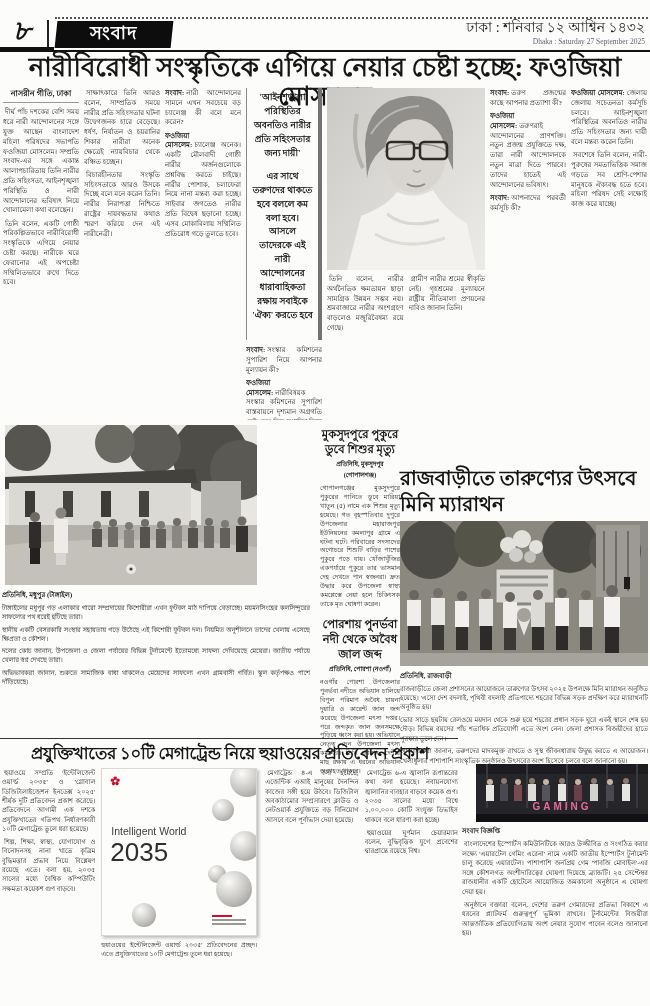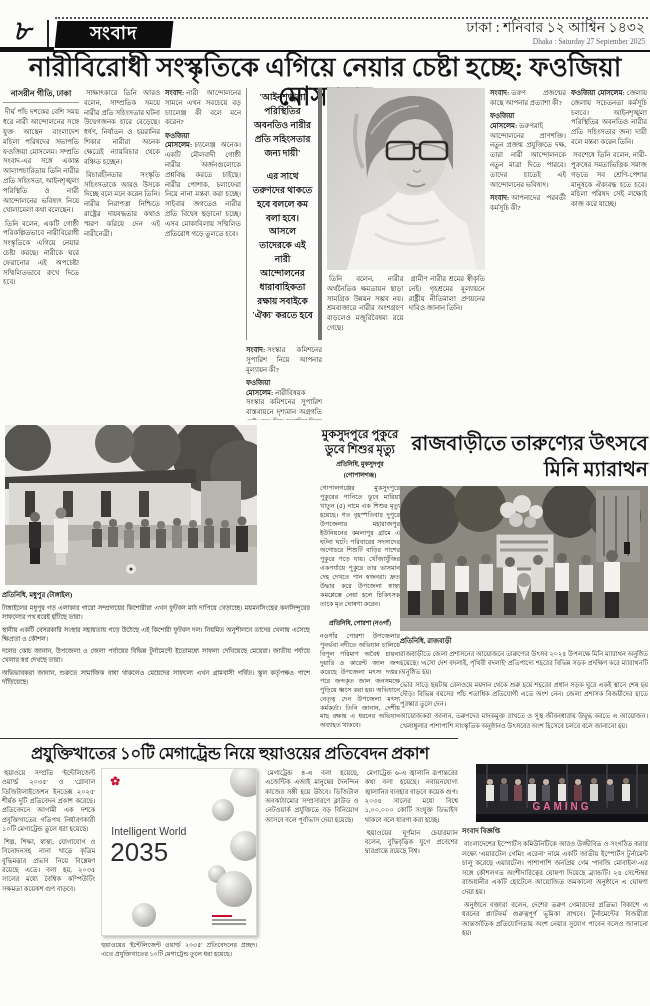--- a/index.html
+++ b/index.html
@@ -41,21 +41,21 @@
   .fb-cols{display:flex;gap:4px;height:82px;overflow:hidden;}
   .fb-cols .col{font-size:6.4px;}
 
   .midcol{position:absolute;left:320px;top:427px;width:80px;}
   .mid-h{font-size:11.5px;font-weight:bold;text-align:center;line-height:1.3;margin:0 0 2px;}
   .mid-date{font-size:6.2px;font-weight:bold;text-align:center;margin:1px 0 3px;}
   .mid-body{font-size:6.3px;line-height:1.42;text-align:justify;margin:0;}
   .mid-gap{height:8px;}
 
   .marathon{position:absolute;left:400px;top:430px;width:248px;}
-  .ma-h{font-size:20px;font-weight:bold;text-align:right;line-height:1.3;}
+  .ma-h{font-size:20px;font-weight:bold;text-align:left;line-height:1.3;margin-top:35px;}
   .ma-photo{display:block;width:248px;height:145px;background:#bbb;margin-top:4px;}
   .ma-cols{display:flex;gap:5px;height:106px;overflow:hidden;margin-top:1px;}
   .ma-cols .col{font-size:6.5px;}
 
   
   .bot-rule{position:absolute;left:0;top:738px;width:458px;height:1px;background:#333;}
   .huawei{position:absolute;left:2px;top:741px;width:456px;}
   .hw-h{font-size:16.5px;font-weight:bold;text-align:center;white-space:nowrap;letter-spacing:-0.2px;}
   .hw-meta{margin:6px 0 2px 2px;line-height:1.5;}
   .hw-date{font-size:6.8px;font-weight:bold;}
@@ -257,20 +257,21 @@
           <p class="para" data-name="football-paragraph">অভিভাবকরা জানান, শুরুতে সামাজিক বাধা থাকলেও মেয়েদের সাফল্যে এখন গ্রামবাসী গর্বিত। স্কুল কর্তৃপক্ষও পাশে দাঁড়িয়েছে।</p>
         </div>
     </div>
   </div>
 
   <div class="midcol" data-name="middle-column">
     <div class="mid-h" data-name="drowning-headline">মুকসুদপুরে পুকুরে ডুবে শিশুর মৃত্যু</div>
     <div class="mid-date" data-name="drowning-dateline">প্রতিনিধি, মুকসুদপুর (গোপালগঞ্জ)</div>
     <p class="mid-body" data-name="drowning-body">গোপালগঞ্জের মুকসুদপুরে পুকুরের পানিতে ডুবে মারিয়া খাতুন (৫) নামে এক শিশুর মৃত্যু হয়েছে। গত বৃহস্পতিবার দুপুরে উপজেলার মহারাজপুর ইউনিয়নের কমলাপুর গ্রামে এ ঘটনা ঘটে। পরিবারের সদস্যদের অগোচরে শিশুটি বাড়ির পাশের পুকুরে পড়ে যায়। খোঁজাখুঁজির একপর্যায়ে পুকুরে তার ভাসমান দেহ দেখতে পান স্বজনরা। দ্রুত উদ্ধার করে উপজেলা স্বাস্থ্য কমপ্লেক্সে নেয়া হলে চিকিৎসক তাকে মৃত ঘোষণা করেন।</p>
     <div class="mid-gap"></div>
+    <div class="mid-h" data-name="net-headline">পোরশায় পুনর্ভবা নদী থেকে অবৈধ জাল জব্দ</div>
     <div class="mid-date" data-name="net-dateline">প্রতিনিধি, পোরশা (নওগাঁ)</div>
     <p class="mid-body" data-name="net-body">নওগাঁর পোরশা উপজেলার পুনর্ভবা নদীতে অভিযান চালিয়ে বিপুল পরিমাণ অবৈধ চায়না দুয়ারি ও কারেন্ট জাল জব্দ করেছে উপজেলা মৎস্য দপ্তর। পরে জব্দকৃত জাল জনসমক্ষে পুড়িয়ে ধ্বংস করা হয়। অভিযানে নেতৃত্ব দেন উপজেলা মৎস্য কর্মকর্তা। তিনি জানান, দেশীয় মাছ রক্ষায় এ ধরনের অভিযান অব্যাহত থাকবে।</p>
   </div>
 
   <div class="marathon" data-name="marathon-article">
     <div class="ma-h" data-name="marathon-headline">রাজবাড়ীতে তারুণ্যের উৎসবে মিনি ম্যারাথন</div>
     <svg class="ma-photo" data-name="marathon-photo" viewBox="0 0 248 145" xmlns="http://www.w3.org/2000/svg">
       <rect width="248" height="145" fill="#8b897f"></rect>
       <circle cx="30" cy="28" r="30" fill="#4c4b45"></circle>
         <circle cx="80" cy="20" r="26" fill="#555449"></circle>

